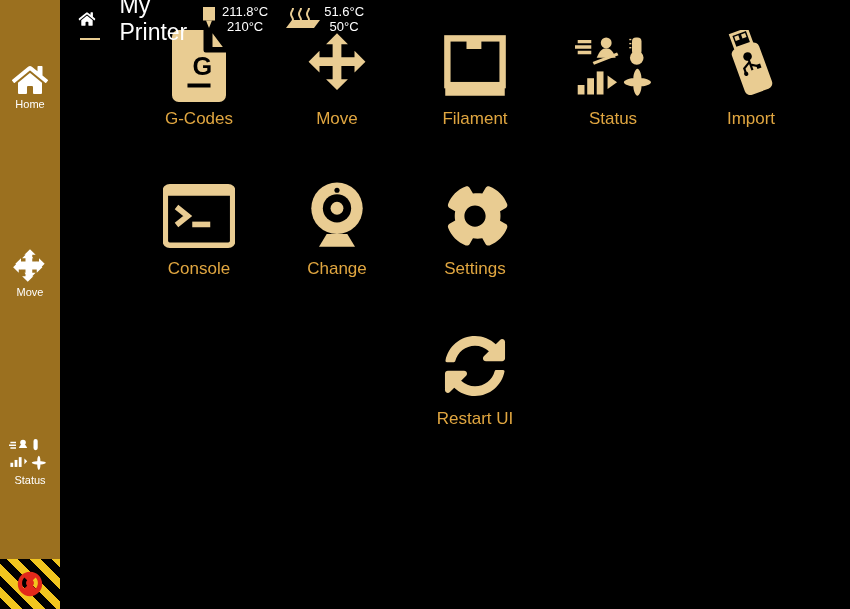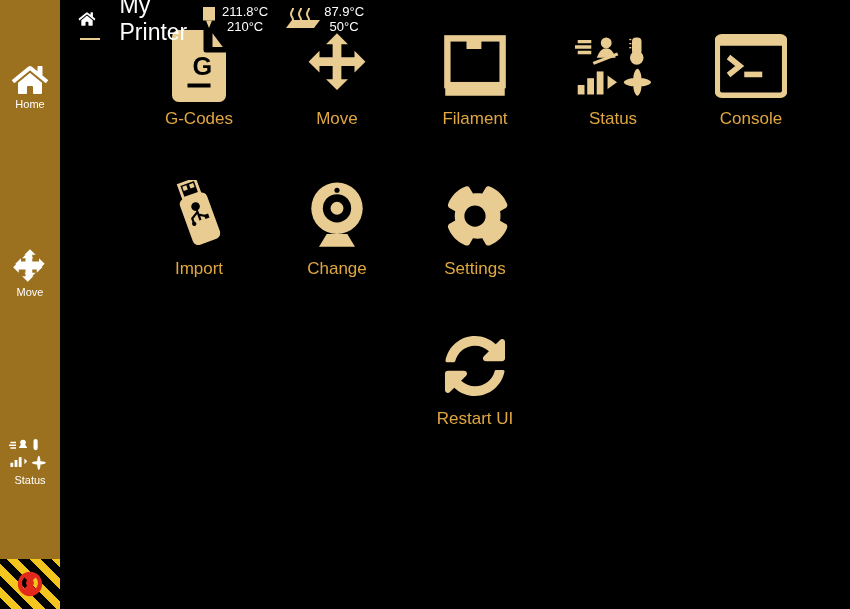--- a/index.html
+++ b/index.html
@@ -196,21 +196,21 @@
       <div class="temp-block">
         <div class="bed-heat">
           <svg width="28" height="12" viewBox="0 0 28 12">
               <path d="M4 0c0 3-2 3-2 6s2 3 2 6M12 0c0 3-2 3-2 6s2 3 2 6M20 0c0 3-2 3-2 6s2 3 2 6" stroke="#e9cc92" stroke-width="2" fill="none"></path>
             </svg>
           <svg width="34" height="10" viewBox="0 0 34 10">
               <path d="M0 8L6 0h28l-6 8z"></path>
             </svg>
         </div>
         <div class="temp-vals">
-          <span>87.9°C</span>
+          <span>51.6°C</span>
           <span>50°C</span>
         </div>
       </div>
     </div>
     <div class="title">
       <svg width="24" height="22" viewBox="0 0 576 512">
           <path d="M280.37 148.26L96 300.11V464a16 16 0 0016 16l112.06-.29a16 16 0 0015.92-16V368a16 16 0 0116-16h64a16 16 0 0116 16v95.64a16 16 0 0016 16.05L464 480a16 16 0 0016-16V300L295.67 148.26a12.19 12.19 0 00-15.3 0zM571.6 251.47L488 182.56V44.05a12 12 0 00-12-12h-56a12 12 0 00-12 12v72.61L318.47 43a48 48 0 00-61 0L4.34 251.47a12 12 0 00-1.6 16.9l25.5 31A12 12 0 0045.15 301l235.22-193.74a12.19 12.19 0 0115.3 0L530.9 301a12 12 0 0016.9-1.6l25.5-31a12 12 0 00-1.7-16.93z"></path>
         </svg>
       <span>My Printer</span>
     </div>
@@ -270,48 +270,48 @@
           <circle cx="10" cy="10" r="3"></circle>
           <path d="M10 0c1.5 0 3 4 3 7s-1.5 3-3 3-3 0-3-3 1.5-7 3-7zM10 20c-1.5 0-3-4-3-7s1.5-3 3-3 3 0 3 3-1.5 7-3 7zM0 10c0-1.5 4-3 7-3s3 1.5 3 3 0 3-3 3-7-1.5-7-3zM20 10c0 1.5-4 3-7 3s-3-1.5-3-3 0-3 3-3 7 1.5 7 3z"></path>
         </g>
       </svg>
         </div>
       <span class="lbl">Status</span>
     </div>
 
     <div class="tile">
       <div class="icon-box">
-          <svg width="72" height="66" viewBox="0 0 64 56">
-            <rect x="2" y="2" width="60" height="52" rx="4" fill="none" stroke="#e9cc92" stroke-width="5"></rect>
-            <rect x="2" y="2" width="60" height="8"></rect>
-            <path d="M12 20l10 8-10 8" stroke="#e9cc92" stroke-width="5" fill="none"></path>
-            <rect x="26" y="33" width="16" height="5"></rect>
-          </svg>
-        </div>
-      <span class="lbl">Console</span>
-    </div>
-    <div class="tile">
-      <div class="icon-box">
           <svg width="62" height="72" viewBox="0 0 40 50">
             <g transform="rotate(-20 20 25)">
               <rect x="14" y="0" width="12" height="10" fill="none" stroke="#e9cc92" stroke-width="2"></rect>
               <rect x="16" y="2" width="3" height="3"></rect>
               <rect x="21" y="2" width="3" height="3"></rect>
               <rect x="10" y="10" width="20" height="34" rx="4"></rect>
               <circle cx="20" cy="18" r="3" fill="#000"></circle>
               <path d="M20 18v10M20 22l-5 3v4M20 24l5 3" stroke="#000" stroke-width="1.5" fill="none"></path>
               <circle cx="15" cy="29" r="1.5" fill="#000"></circle>
               <rect x="23.5" y="25.5" width="3" height="3" fill="#000"></rect>
             </g>
           </svg>
         </div>
       <span class="lbl">Import</span>
     </div>
     <div class="tile">
       <div class="icon-box">
+          <svg width="72" height="66" viewBox="0 0 64 56">
+            <rect x="2" y="2" width="60" height="52" rx="4" fill="none" stroke="#e9cc92" stroke-width="5"></rect>
+            <rect x="2" y="2" width="60" height="8"></rect>
+            <path d="M12 20l10 8-10 8" stroke="#e9cc92" stroke-width="5" fill="none"></path>
+            <rect x="26" y="33" width="16" height="5"></rect>
+          </svg>
+        </div>
+      <span class="lbl">Console</span>
+    </div>
+    <div class="tile">
+      <div class="icon-box">
           <svg width="62" height="72" viewBox="0 0 48 56">
             <circle cx="24" cy="22" r="20"></circle>
             <circle cx="24" cy="22" r="11" fill="#000"></circle>
             <circle cx="24" cy="22" r="5"></circle>
             <circle cx="24" cy="8" r="2" fill="#000"></circle>
             <path d="M10 52h28l-6-10H16z"></path>
           </svg>
         </div>
       <span class="lbl">Change</span>
     </div>

